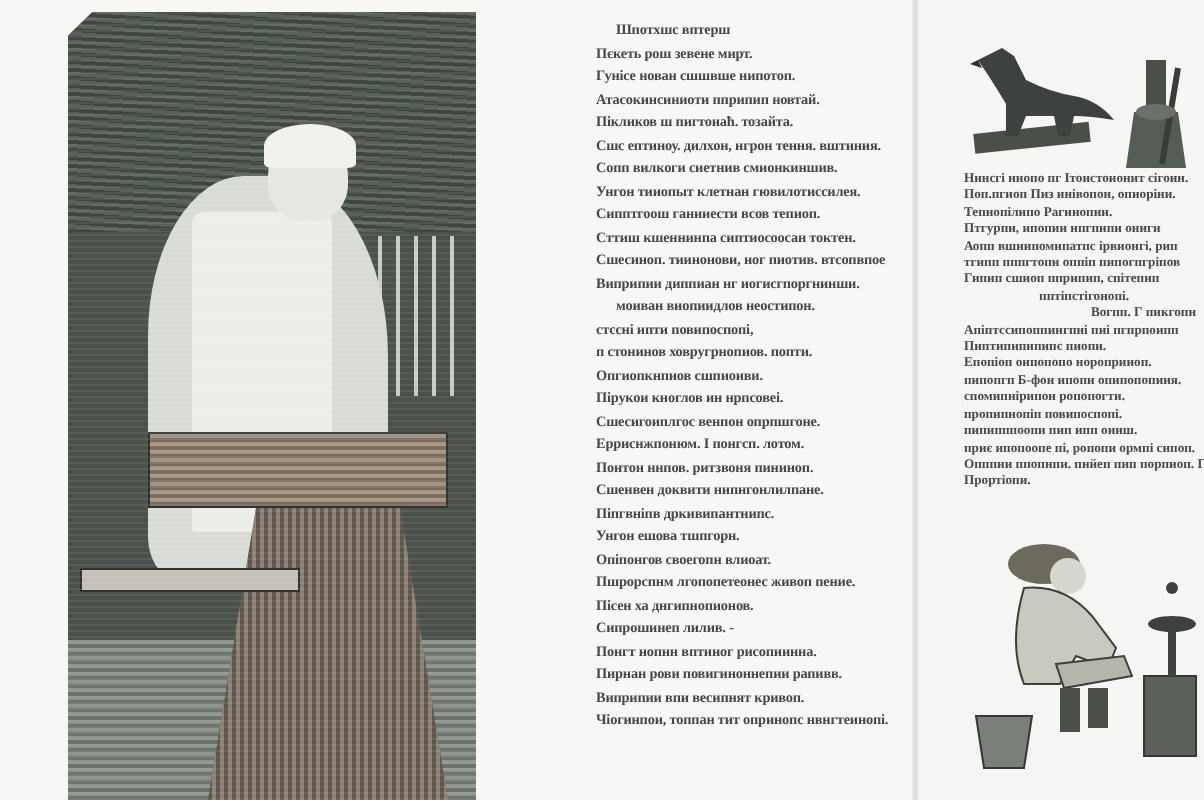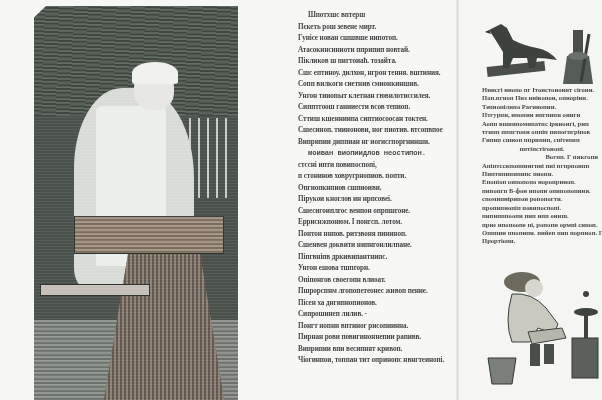--- a/index.html
+++ b/index.html
@@ -21,21 +21,21 @@
   .cap { position:absolute; left:98px; top:56px; width:46px; height:22px; background:#f0f1ed; border-radius:50% 50% 10% 10%; }
   .bench { position:absolute; left:40px; top:210px; width:150px; height:38px; background:#8e7d6a; background-image:repeating-linear-gradient(0deg,#7b6c5c 0 2px,#a39583 2px 4px); border:1px solid #2f332f; }
   .bench-legs { position:absolute; left:70px; top:248px; width:120px; height:146px; background:#6f655a; clip-path:polygon(20% 0,80% 0,100% 100%,0 100%); background-image:repeating-linear-gradient(90deg,#5f574e 0 2px,#8c8174 2px 4px); }
   .plank { position:absolute; left:6px; top:278px; width:110px; height:12px; background:#c5c0b7; border:1px solid #2f332f; }
   .tools { position:absolute; right:6px; top:112px; width:50px; height:80px; background:repeating-linear-gradient(90deg,transparent 0 7px,#c9ccc5 7px 9px); }
 
   
   .text-col { position:absolute; left:286px; top:10px; width:170px; font-size:7.2px; line-height:11.5px; letter-spacing:-0.1px; color:#454846; font-weight:bold;margin-left:12px; }
   .text-col .line { white-space:nowrap; overflow:hidden; }
   .text-col .title { padding-left:10px; }
-  .text-col .indent { padding-left:10px;font-family:Liberation Mono, monospace; }
+  .text-col .indent { padding-left:10px; }
 
   
   .fox { position:absolute; left:20px; top:12px; width:80px; height:70px; }
   .tool-obj { position:absolute; left:100px; top:26px; width:38px; height:60px; }
   .rtext { position:absolute; left:482px; top:86px; width:120px; font-size:6.6px; line-height:8.4px; color:#474a48; font-weight:bold; }
   .rtext .line { white-space:nowrap; overflow:hidden; }
   .rtext .c { text-align:center; }
   .rtext .r { text-align:right; padding-right:4px; }
   .woman { position:absolute; left:482px; top:272px; width:118px; height:122px; }
 </style>

